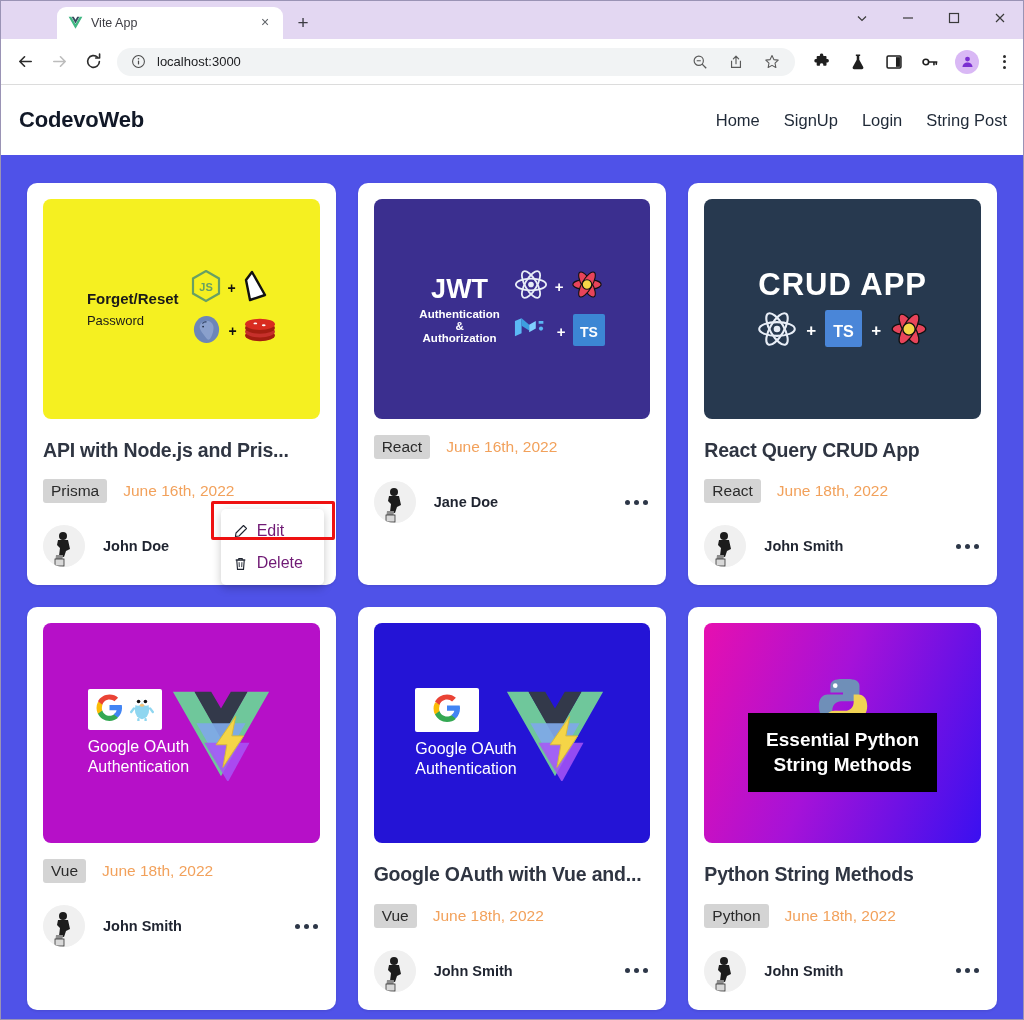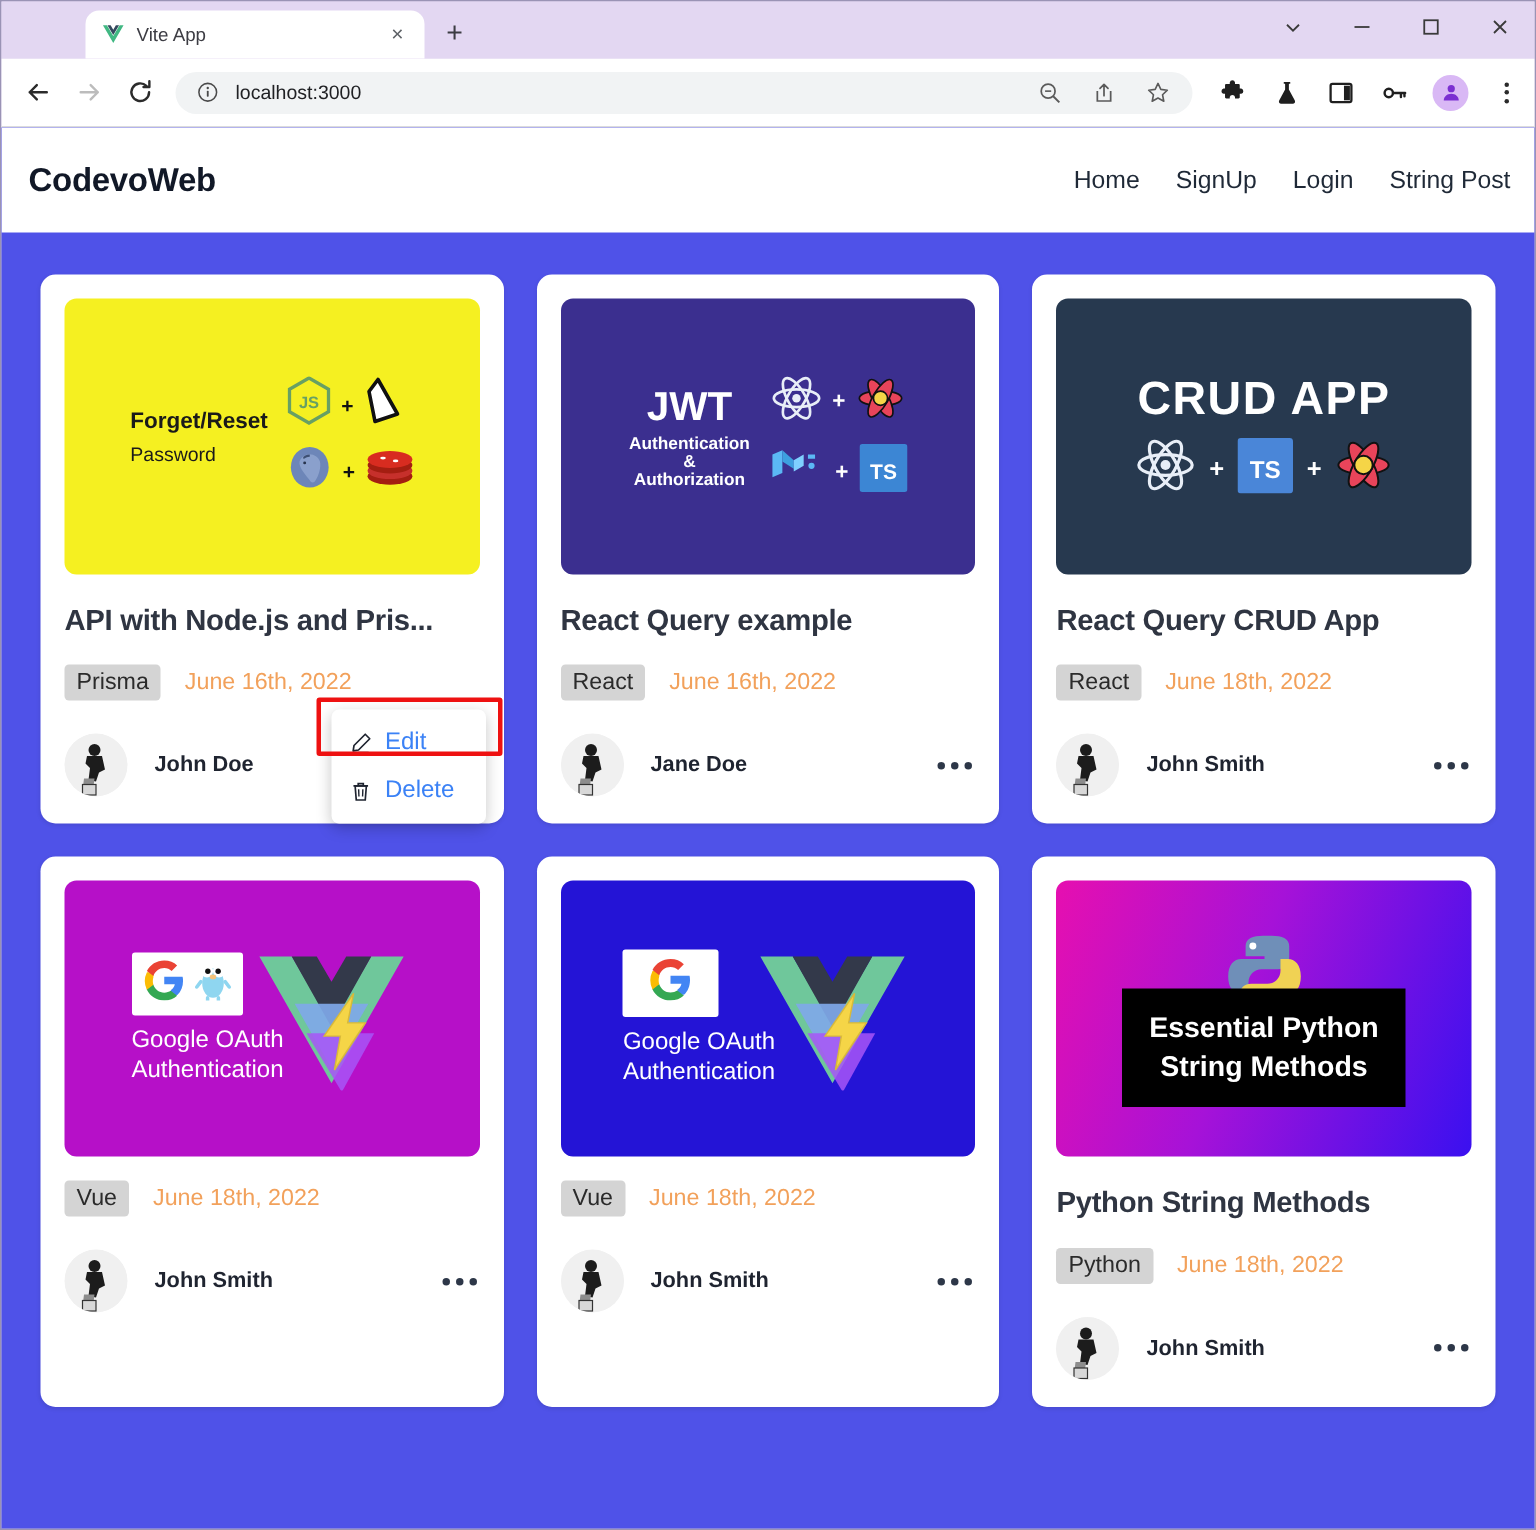--- a/index.html
+++ b/index.html
@@ -52,39 +52,39 @@
   .site-header { height: 70px; background: #ffffff; display: flex; align-items: center;
                  padding: 0 16px 0 18px; justify-content: space-between; }
   .brand { font-size: 22px; font-weight: bold; color: #111827; letter-spacing: -0.2px; }
   .nav { display: flex; align-items: center; gap: 24px; }
   .nav a { font-size: 16.5px; color: #1f2937; text-decoration: none; cursor: pointer; }
 
   .grid-wrap { padding: 28px 26px; }
   .grid { display: grid; grid-template-columns: repeat(3, 1fr); gap: 22px; }
   .card { background: #ffffff; border-radius: 10px; padding: 16px 16px 18px;
           box-shadow: 0 1px 3px rgba(0,0,0,0.10); display: flex; flex-direction: column; }
-  .thumb { width: 100%; height: 184px; border-radius: 8px; overflow: hidden; position: relative;
+  .thumb { width: 100%; height: 220px; border-radius: 8px; overflow: hidden; position: relative;
            display: flex; align-items: center; justify-content: center; }
   .card-title { font-size: 19.5px; font-weight: bold; color: #2f3542; margin-top: 18px;
                 line-height: 1.35; letter-spacing: -0.2px; }
   .meta { display: flex; align-items: center; gap: 16px; margin-top: 16px; }
   .tag { background: #d4d4d4; color: #2b2b2b; font-size: 15.5px; padding: 3px 8px; border-radius: 3px; }
   .date { color: #f2a15b; font-size: 15.5px; }
   .foot { display: flex; align-items: center; margin-top: 22px; position: relative; }
   .ava { width: 42px; height: 42px; border-radius: 50%; background: #f2f2f2; overflow: hidden;
          flex: 0 0 42px; display:flex; align-items:flex-end; justify-content:center; }
   .author { font-size: 14.5px; font-weight: bold; color: #1f2430; margin-left: 18px; }
   .dots { margin-left: auto; display: flex; gap: 4px; cursor: pointer; padding: 6px 2px; }
   .dots i { width: 5px; height: 5px; border-radius: 50%; background: #2d3748; display: block; }
 
   
   .menu { position: absolute; width: 103px; background: #ffffff; border-radius: 5px;
           box-shadow: 0 3px 10px rgba(0,0,0,0.22); padding: 6px 0; z-index: 40; }
   .menu-item { display: flex; align-items: center; gap: 9px; padding: 7px 12px;
-               font-size: 16px; color: #3b82f6; cursor: pointer; }
+               font-size: 16px; color: #701a75; cursor: pointer; }
   .menu-icon { width: 15px; display: flex; align-items: center; justify-content: center; }
   .redbox { position: absolute; border: 3px solid #ee1111; border-radius: 2px; z-index: 50;
             pointer-events: none; }
 
   
   .t-label { font-weight: bold; line-height: 1.15; }
   .logo-row { display: flex; align-items: center; gap: 7px; }
   .plus { font-weight: bold; }
 </style>
 </head>
@@ -374,21 +374,20 @@
                   <span>
                     <svg width="32" height="32" viewBox="0 0 32 32">
                         <rect width="32" height="32" rx="2" fill="#3c86d4"></rect>
                         <text x="16" y="23" font-size="14" font-weight="bold" font-family="Liberation Sans, sans-serif" fill="#fff" text-anchor="middle">TS</text>
                       </svg>
                   </span>
                 </div>
               </div>
             </div>
           </div>
-          <div class="card-title">React Query example</div>
           <div class="meta">
             <span class="tag">React</span>
             <span class="date">June 16th, 2022</span>
           </div>
           <div class="foot">
             <span class="ava">
               <svg width="42" height="42" viewBox="0 0 42 42">
                   <circle cx="21" cy="21" r="21" fill="#f0f0f0"></circle>
                   <g fill="#1c1c1c">
                     <circle cx="20" cy="11" r="4"></circle>
@@ -559,20 +558,21 @@
                 <svg width="108" height="100" viewBox="0 0 110 100">
                   <path d="M6 10h22l27 46 27-46h22L55 96z" fill="#6fc79b"></path>
                   <path d="M28 10h17l10 17 10-17h17L55 58z" fill="#33394a"></path>
                   <path d="M30 42l25 44 25-44z" fill="#7fa8e8" opacity="0.92"></path>
                   <path d="M38 62l24 40 22-40z" fill="#a855f7" opacity="0.85"></path>
                   <path d="M70 35L50 64h11l-4 23 21-32H66z" fill="#f5d547" stroke="#d8b93a" stroke-width="1"></path>
                 </svg>
               </span>
             </div>
           </div>
+          <div class="card-title">Google OAuth with Vue and...</div>
           <div class="meta">
             <span class="tag">Vue</span>
             <span class="date">June 18th, 2022</span>
           </div>
           <div class="foot">
             <span class="ava">
               <svg width="42" height="42" viewBox="0 0 42 42">
                   <circle cx="21" cy="21" r="21" fill="#f0f0f0"></circle>
                   <g fill="#1c1c1c">
                     <circle cx="20" cy="11" r="4"></circle>

